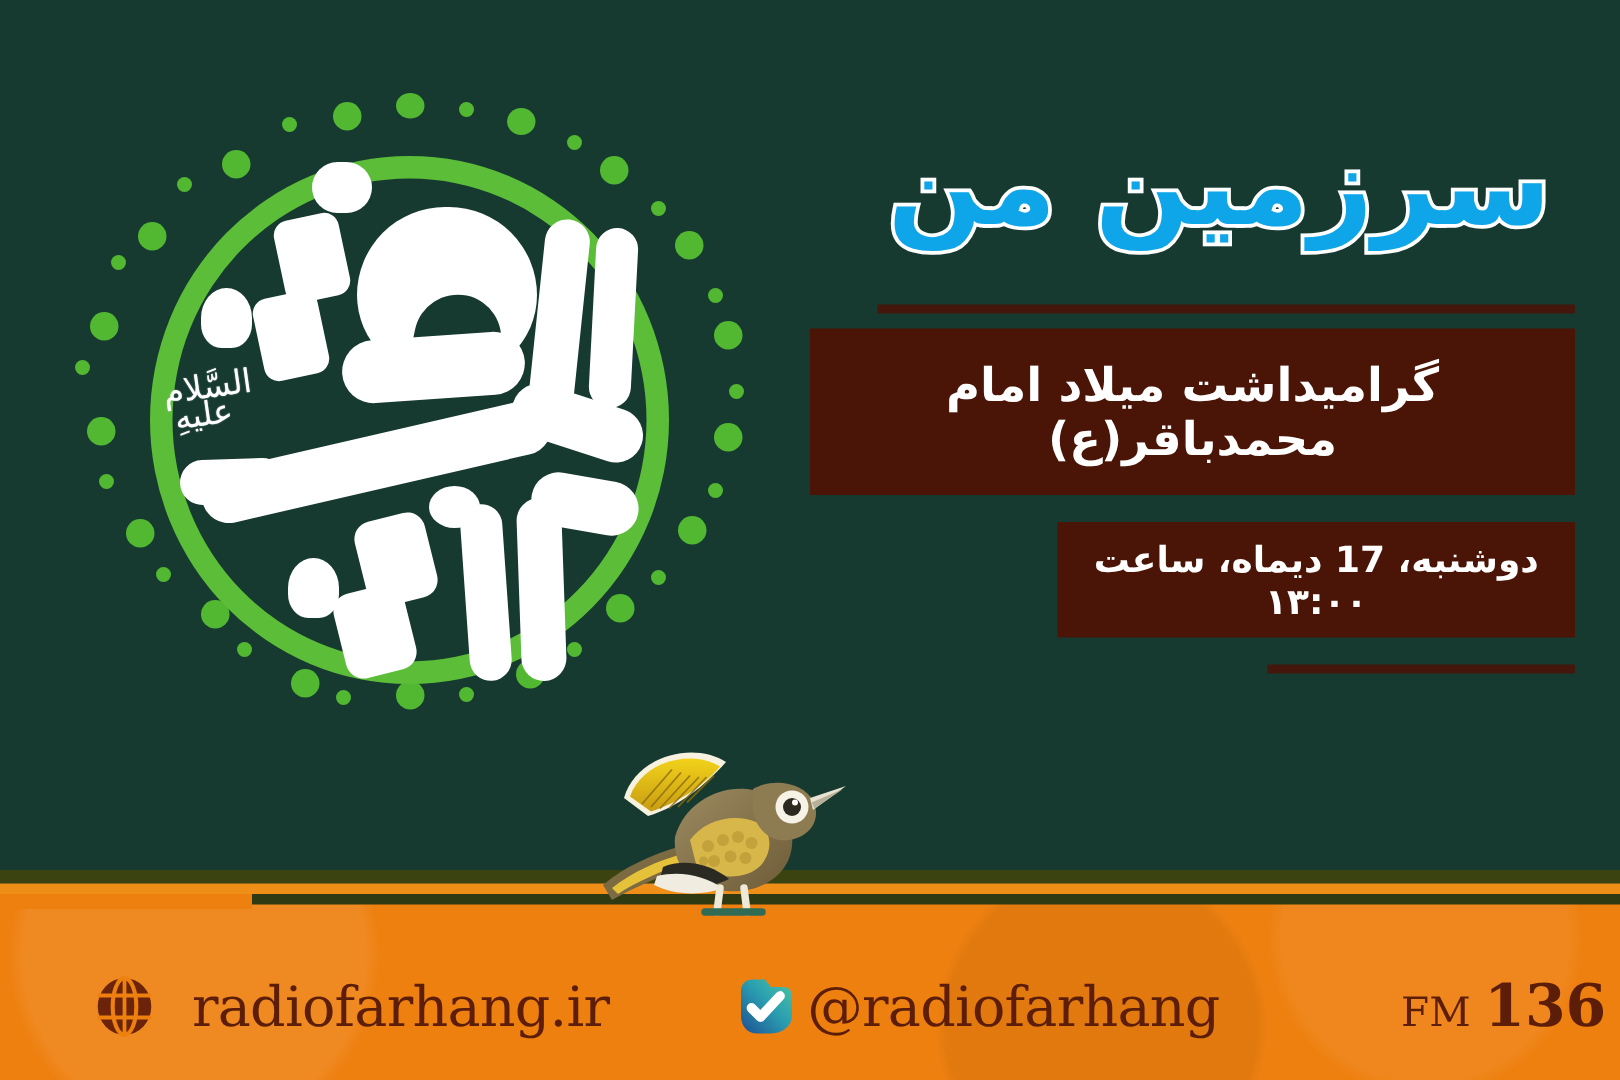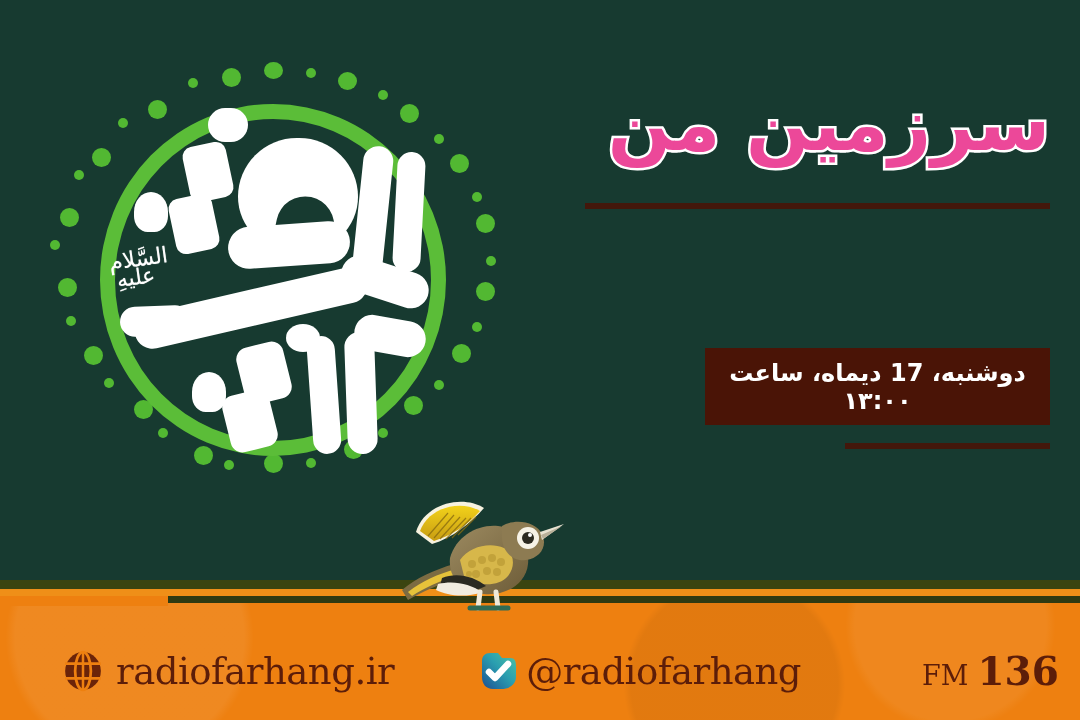--- a/index.html
+++ b/index.html
@@ -65,25 +65,25 @@
     font-family: "DejaVu Sans", sans-serif;
     transform: rotate(-8deg);
     text-align: center; direction: rtl;
     text-shadow: 0 0 1px rgba(255,255,255,.6);
   }
   .salam-mark .l1 { font-size: 22px; letter-spacing: -1px; display:block; }
   .salam-mark .l2 { font-size: 22px; letter-spacing: -1px; display:block; margin-top:-4px; margin-right: 10px;}
 
   
   .title-main {
-    position: absolute; right: 30px; top: 86px;
+    position: absolute; right: 46px; top: 86px;
     width: 540px; text-align: right; direction: rtl;
     font-family: "DejaVu Sans", sans-serif;
     font-size: 74px; font-weight: bold; line-height: 1.05;
-    color: #ec4899;
+    color: #0ea5e9;
     -webkit-text-stroke: 5px #ffffff;
     paint-order: stroke fill;
     letter-spacing: -2px;
   }
 
   .rule { position: absolute; height: 6px; background: #43170b; }
   .rule-top { right: 30px; top: 203px; width: 465px; }
   .rule-bottom { right: 30px; top: 443px; width: 205px; }
 
   .band {
@@ -117,21 +117,21 @@
     letter-spacing: -1px; line-height: 1;
     text-shadow: 1px 1px 0 rgba(0,0,0,.25);
   }
 
   
   .footer-row {
     position: absolute; left: 0; right: 0; top: 640px; height: 62px;
     display: flex; align-items: center;
   }
   .f-item { display: flex; align-items: center; }
-  .f-web { margin-left: 62px; }
+  .f-web { margin-left: 62px; gap: 12px; }
   .f-messenger { margin-left: 82px; }
   .f-freq { margin-left: 76px; }
 
   .ic-globe { width: 42px; height: 42px; display:block; }
   .ic-check { width: 44px; height: 44px; display:block; }
 
   .web-text, .msg-text {
     font-family: "DejaVu Serif", serif;
     font-size: 37px; color: #5c1d09; margin-left: 12px; letter-spacing: -.5px;
   }
@@ -221,20 +221,23 @@
     <div class="salam-mark">
       <span class="l1">السَّلام</span>
       <span class="l2">علیهِ</span>
     </div>
   </div>
 
   <div class="title-main">سرزمین من</div>
 
   <div class="rule rule-top"></div>
 
+  <div class="band band-subtitle">
+    <span>گرامیداشت میلاد امام محمدباقر(ع)</span>
+  </div>
 
   <div class="band band-date">
     <span>دوشنبه، 17 دیماه، ساعت ۱۳:۰۰</span>
   </div>
 
   <div class="rule rule-bottom"></div>
 
   <div class="bottom-orange"></div>
   <div class="stripe stripe-olive-a"></div>
   <div class="stripe stripe-orange-a"></div>

